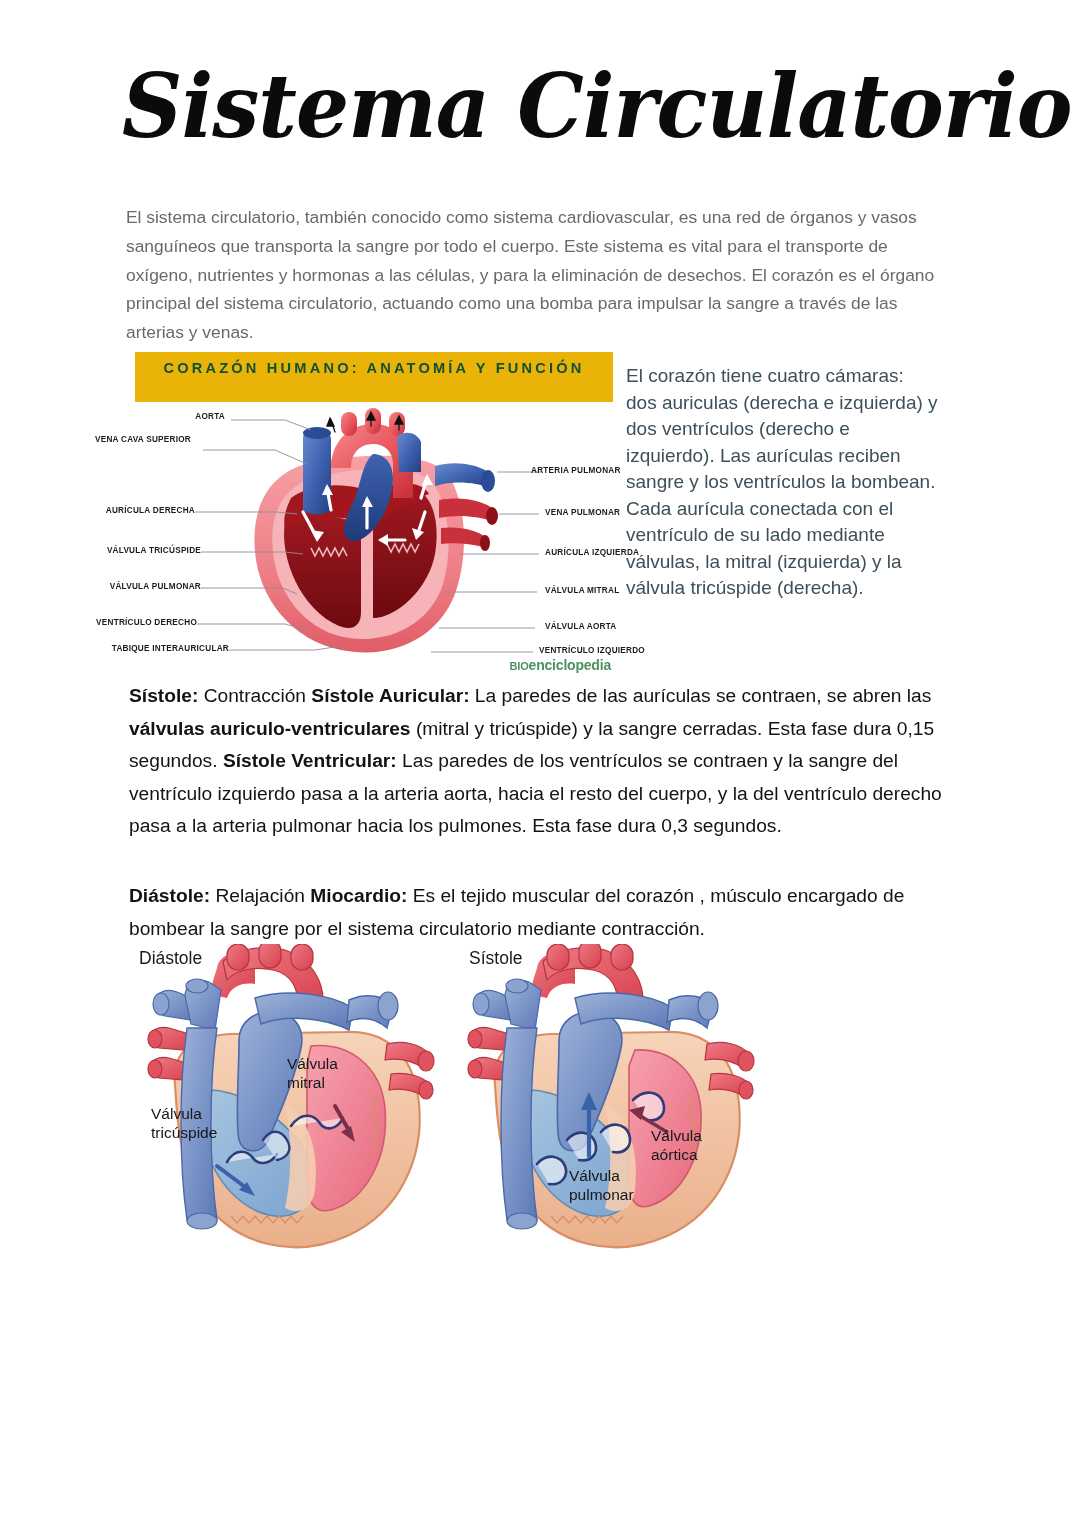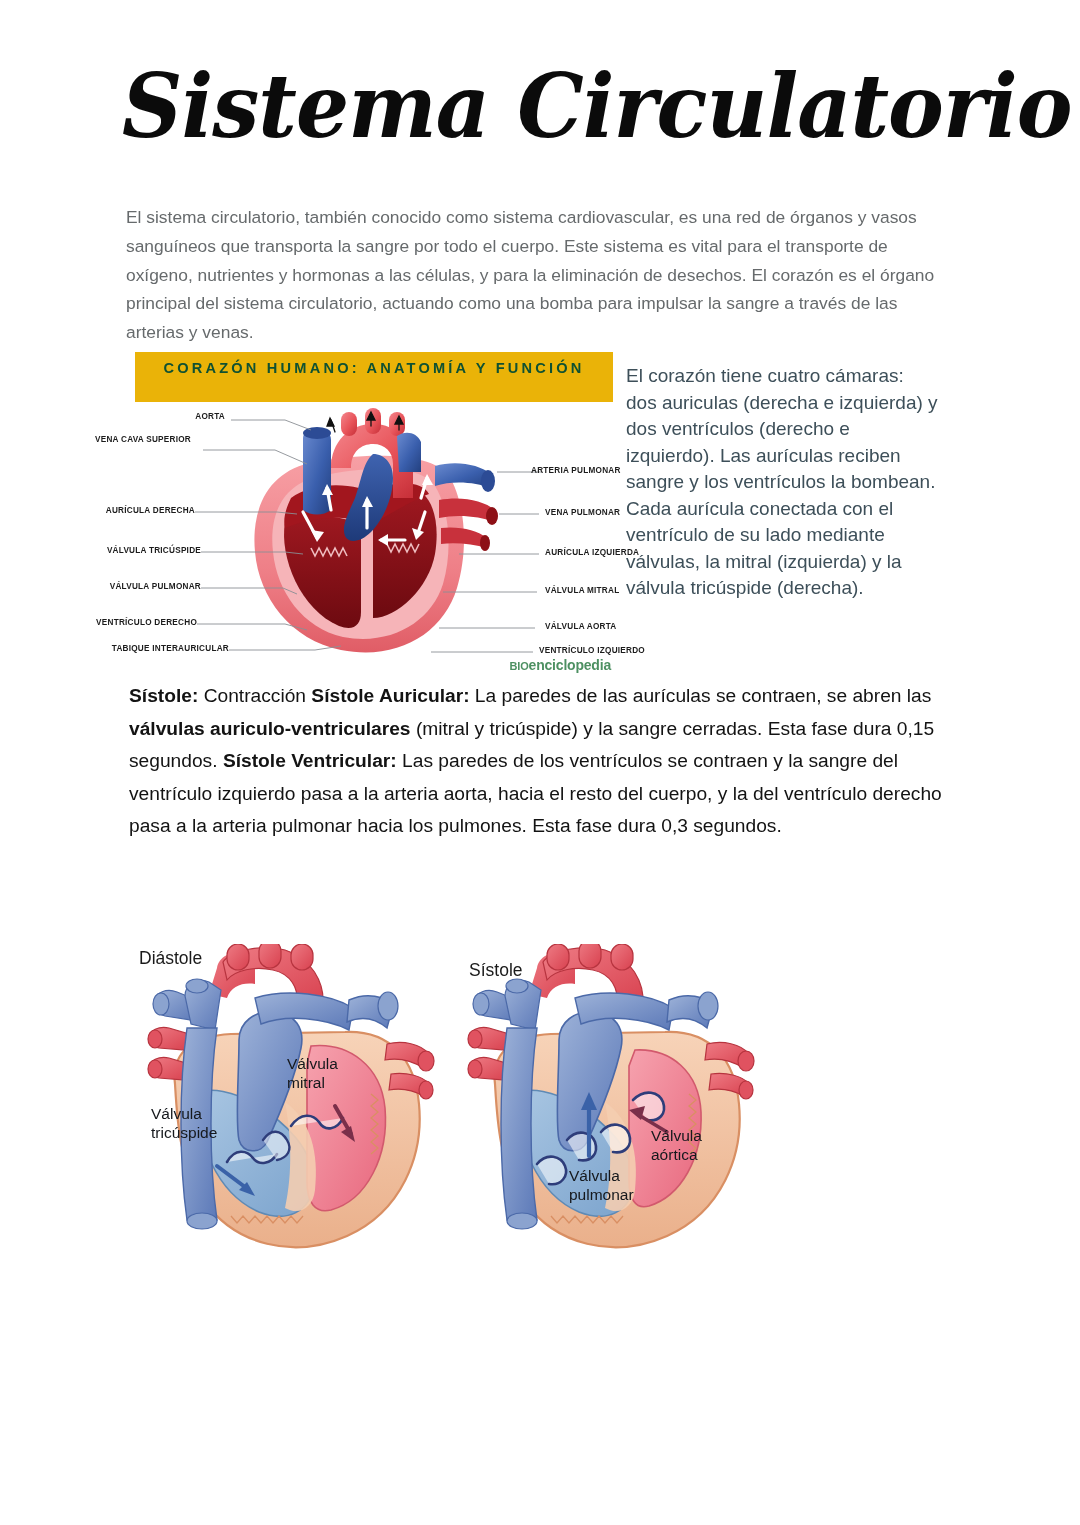--- a/index.html
+++ b/index.html
@@ -162,21 +162,21 @@
   .cycle-panel.left { left: 0; }
   .cycle-panel.right { left: 320px; }
   .cycle-caption {
     position: absolute;
     top: 4px;
     font-size: 17.5px;
     color: #1a1a1a;
     font-family: "Liberation Sans", sans-serif;
   }
   .cycle-panel.left .cycle-caption { left: 4px; }
-  .cycle-panel.right .cycle-caption { left: 14px; margin-top: 12px; }
+  .cycle-panel.right .cycle-caption { left: 14px; }
   .cyc-lbl {
     position: absolute;
     font-size: 15.5px;
     line-height: 19px;
     color: #15181c;
     font-family: "Liberation Sans", sans-serif;
     white-space: pre-line;
   }
 </style>
 </head>
@@ -331,20 +331,23 @@
   </div>
 
   <div class="corazon-block">
     <div class="corazon-body">El corazón tiene cuatro cámaras: dos auriculas (derecha e izquierda) y dos ventrículos (derecho e izquierdo). Las aurículas reciben sangre y los ventrículos la bombean. Cada aurícula conectada con el ventrículo de su lado mediante válvulas, la mitral (izquierda) y la válvula tricúspide (derecha).</div>
   </div>
 
   <div class="para para-sistole">
     <b>Sístole:</b><span> Contracción </span><b>Sístole Auricular:</b><span> La paredes de las aurículas se contraen, se abren las </span><b>válvulas auriculo-ventriculares</b><span> (mitral y tricúspide) y la sangre cerradas. Esta fase dura 0,15 segundos. </span><b>Sístole Ventricular:</b><span> Las paredes de los ventrículos se contraen y la sangre del ventrículo izquierdo pasa a la arteria aorta, hacia el resto del cuerpo, y la del ventrículo derecho pasa a la arteria pulmonar hacia los pulmones. Esta fase dura 0,3 segundos.</span>
   </div>
 
+  <div class="para para-diastole">
+    <b>Diástole:</b><span> Relajación  </span><b>Miocardio:</b><span> Es el tejido muscular del corazón , músculo encargado de bombear la sangre por el sistema circulatorio mediante contracción.</span>
+  </div>
 
   <div class="cycle-figure">
 
     <div class="cycle-panel left">
       <div class="cycle-caption">Diástole</div>
       <svg width="330" height="330" viewBox="0 0 330 330" xmlns="http://www.w3.org/2000/svg" style="position:absolute;left:0;top:0;">
         <defs>
           <linearGradient id="dPeach" x1="0" y1="0" x2="0" y2="1">
             <stop offset="0%" stop-color="#f7d3b8"></stop>
             <stop offset="100%" stop-color="#eab08b"></stop>

